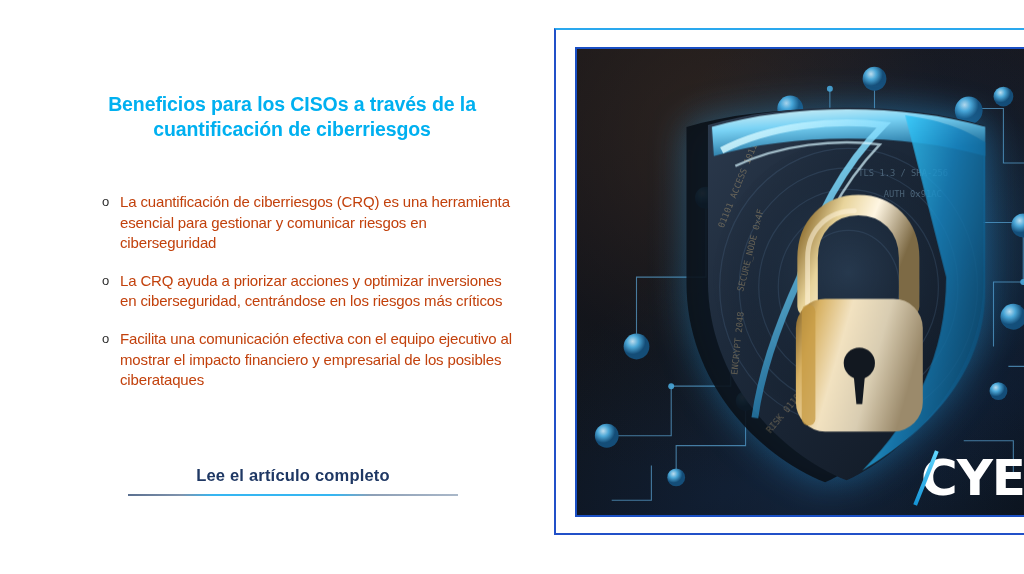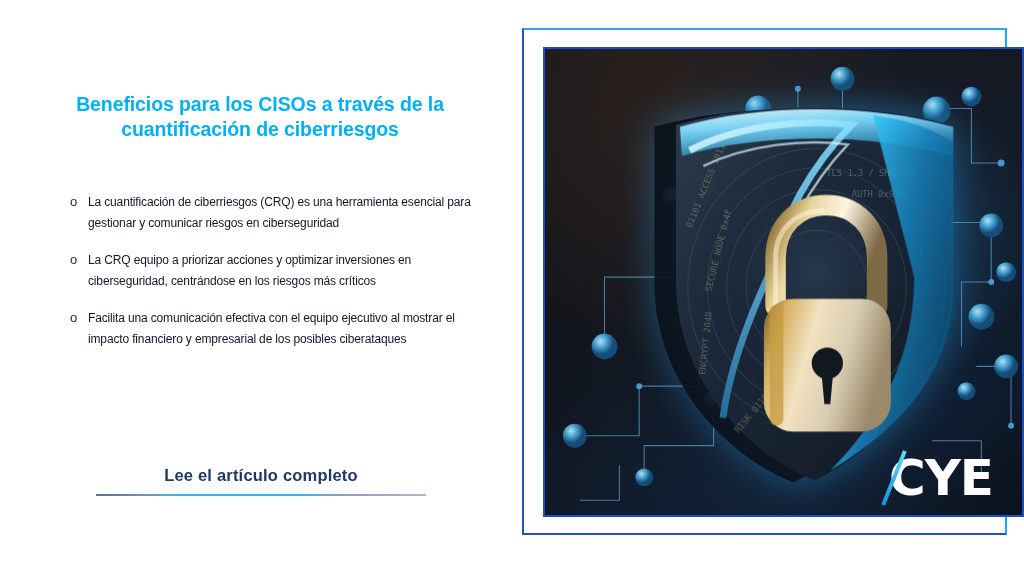--- a/index.html
+++ b/index.html
@@ -12,20 +12,21 @@
     height: 574px;
     overflow: hidden;
     font-family: "Liberation Sans", sans-serif;
     position: relative;
   }
 
   .slide {
     position: absolute;
     inset: 0;
     background: #ffffff;
+    margin-left: 32px;
   }
 
   
   .left-panel {
     position: absolute;
     left: 0;
     top: 0;
     width: 500px;
     height: 574px;
   }
@@ -62,23 +63,23 @@
     font-size: 13px;
     line-height: 20.5px;
     color: #2b2b2b;
     text-align: left;
     padding-left: 8px;
     box-sizing: border-box;
   }
 
   .bullet-text {
     flex: 1 1 auto;
-    font-size: 12px;
+    font-size: 15px;
     line-height: 20.6px;
-    color: #0f172a;
+    color: #c2410c;
     letter-spacing: -0.15px;
   }
 
   .cta-wrap {
     position: absolute;
     left: 96px;
     top: 466px;
     width: 330px;
     text-align: center;
   }
@@ -221,21 +222,21 @@
 
     <div class="bullets">
 
       <div class="bullet-row">
         <span class="bullet-marker">o</span>
         <span class="bullet-text">La cuantificación de ciberriesgos (CRQ) es una herramienta esencial para gestionar y comunicar riesgos en ciberseguridad</span>
       </div>
 
       <div class="bullet-row">
         <span class="bullet-marker">o</span>
-        <span class="bullet-text">La CRQ equipo a priorizar acciones y optimizar inversiones en ciberseguridad, centrándose en los riesgos más críticos</span>
+        <span class="bullet-text">La CRQ ayuda a priorizar acciones y optimizar inversiones en ciberseguridad, centrándose en los riesgos más críticos</span>
       </div>
 
       <div class="bullet-row">
         <span class="bullet-marker">o</span>
         <span class="bullet-text">Facilita una comunicación efectiva con el equipo ejecutivo al mostrar el impacto financiero y empresarial de los posibles ciberataques</span>
       </div>
 
     </div>
 
     <div class="cta-wrap">

